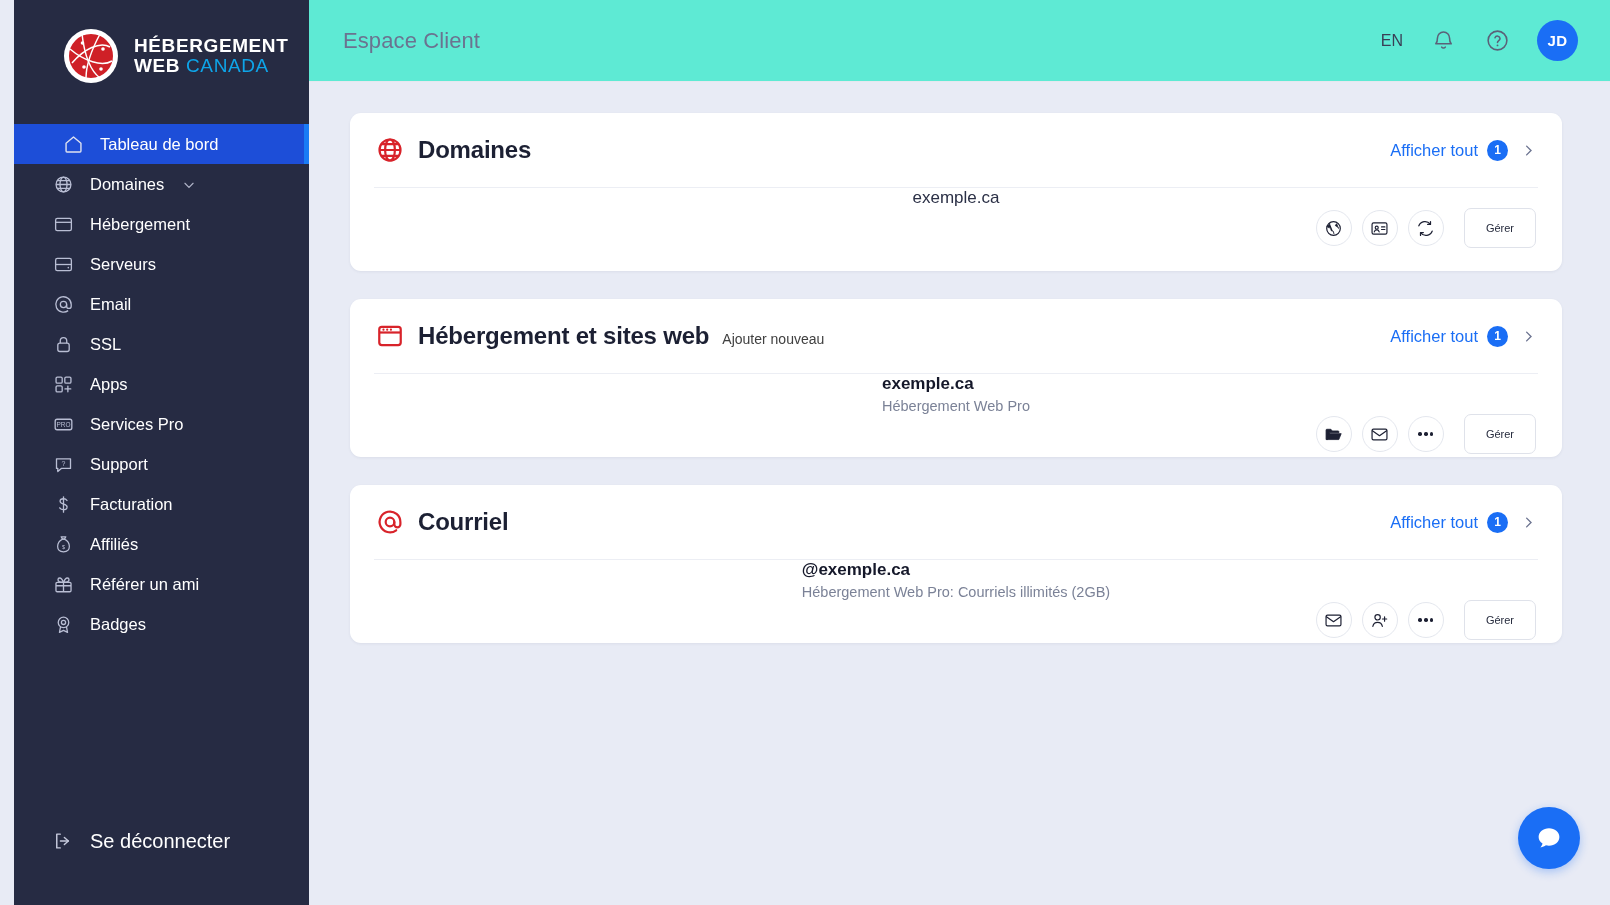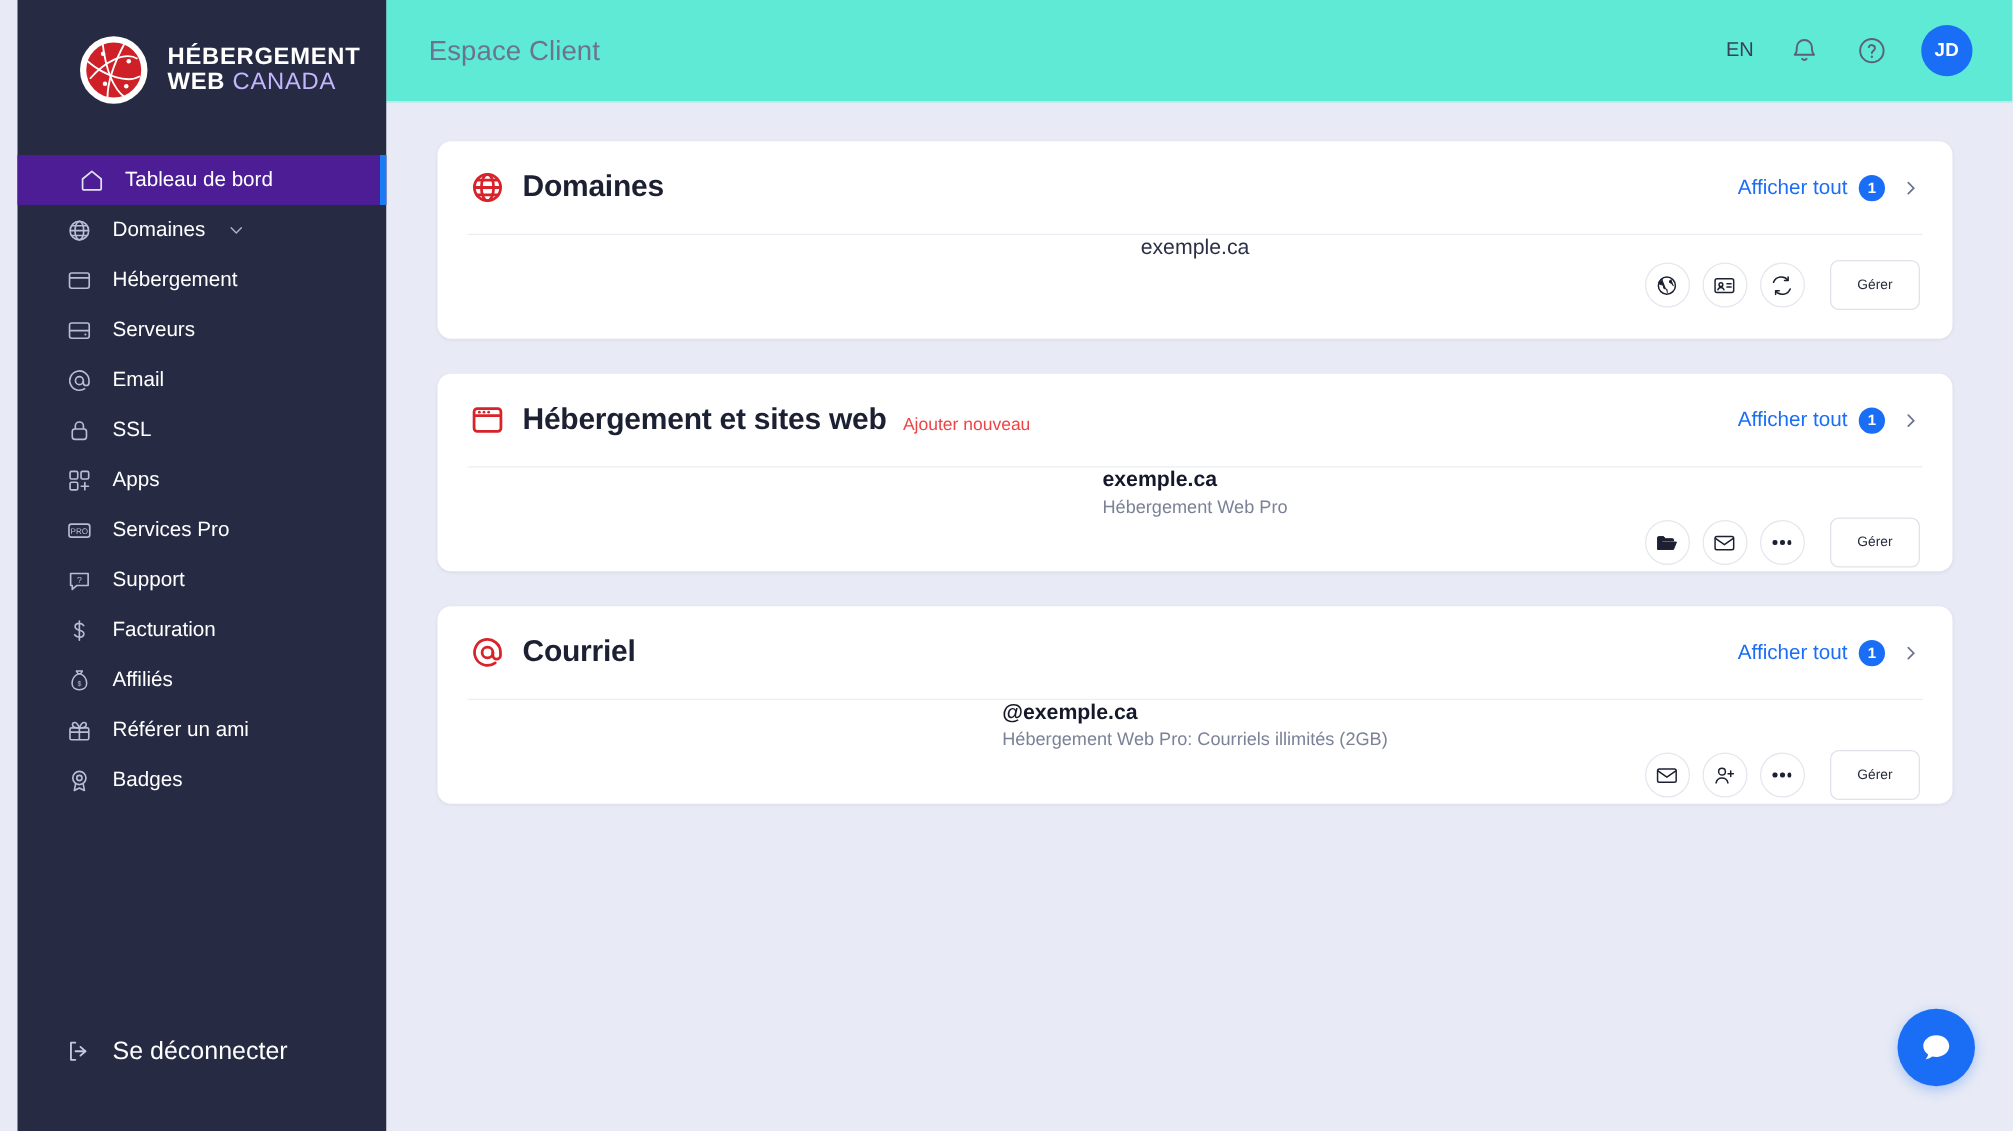--- a/index.html
+++ b/index.html
@@ -21,32 +21,32 @@
   }
   .logo-area {
     height: 112px; display: flex; align-items: center;
     padding-left: 48px; gap: 14px;
   }
   .logo-mark { width: 58px; height: 58px; flex: none; }
   .logo-text { display: flex; flex-direction: column; line-height: 1.07; }
   .logo-l1 { color: #ffffff; font-size: 19px; font-weight: bold; letter-spacing: .6px; }
   .logo-l2 { font-size: 19px; letter-spacing: .6px; }
   .logo-l2 b { color: #ffffff; font-weight: bold; }
-  .logo-l2 span { color: #c4b5fd; font-weight: normal; }
+  .logo-l2 span { color: #0ea5e9; font-weight: normal; }
 
   .nav { margin-top: 12px; display: flex; flex-direction: column; }
   .nav-item {
     height: 40px; display: flex; align-items: center;
     padding-left: 38px; gap: 16px;
     color: #ffffff; font-size: 16.5px;
     position: relative; cursor: pointer;
   }
   .nav-item .ico { width: 22px; height: 22px; flex: none; display: flex; align-items: center; justify-content: center; }
   .nav-item .ico svg { width: 21px; height: 21px; display: block; }
-  .nav-item.active { background: #4c1d95; padding-left: 48px; }
+  .nav-item.active { background: #1d4ed8; padding-left: 48px; }
   .nav-item.active::after {
     content: ""; position: absolute; right: 0; top: 0;
     width: 5px; height: 100%; background: #1a7cf5;
   }
   .nav-label { white-space: nowrap; }
   .chev { width: 14px; height: 14px; opacity: .85; margin-left: 2px; }
 
   .sidebar-bottom { margin-top: auto; margin-bottom: 44px; }
   .logout {
     height: 40px; display: flex; align-items: center;
@@ -81,21 +81,21 @@
   .card {
     background: #ffffff; border-radius: 11px;
     box-shadow: 0 1px 3px rgba(40,50,90,.07);
     margin-bottom: 28px;
     padding: 0 24px;
   }
   .card-head { display: flex; align-items: center; height: 74px; padding: 0 2px; }
   .card-icon { width: 28px; height: 28px; margin-right: 14px; color: #d8232a; flex: none; }
   .card-icon svg { width: 28px; height: 28px; display: block; }
   .card-title { font-size: 24px; font-weight: bold; color: #1c2033; letter-spacing: -.2px; }
-  .add-link { font-size: 14px; color: #ef4444; margin-left: 13px; cursor: pointer; padding-top: 6px; }
+  .add-link { font-size: 14px; color: #404040; margin-left: 13px; cursor: pointer; padding-top: 6px; }
   .view-all {
     margin-left: auto; display: flex; align-items: center; gap: 9px;
     color: #1a6ef5; font-size: 16.5px; cursor: pointer;
   }
   .badge {
     min-width: 21px; height: 21px; border-radius: 50%;
     background: #1a6ef5; color: #fff; font-size: 12px; font-weight: bold;
     display: flex; align-items: center; justify-content: center;
   }
   .chev-right { width: 15px; height: 15px; margin-left: 4px; color: #6b7390; }

